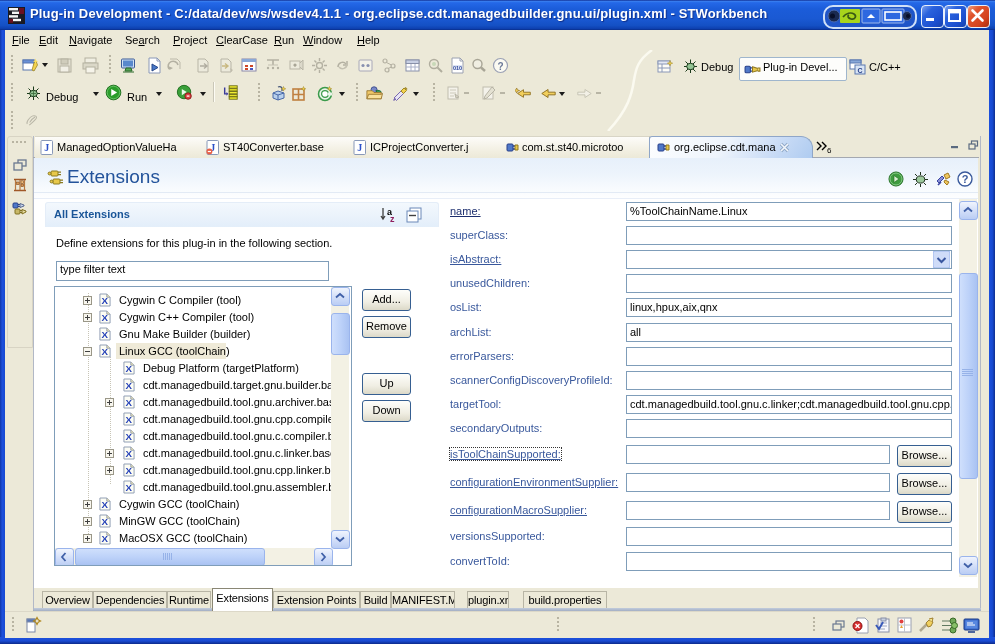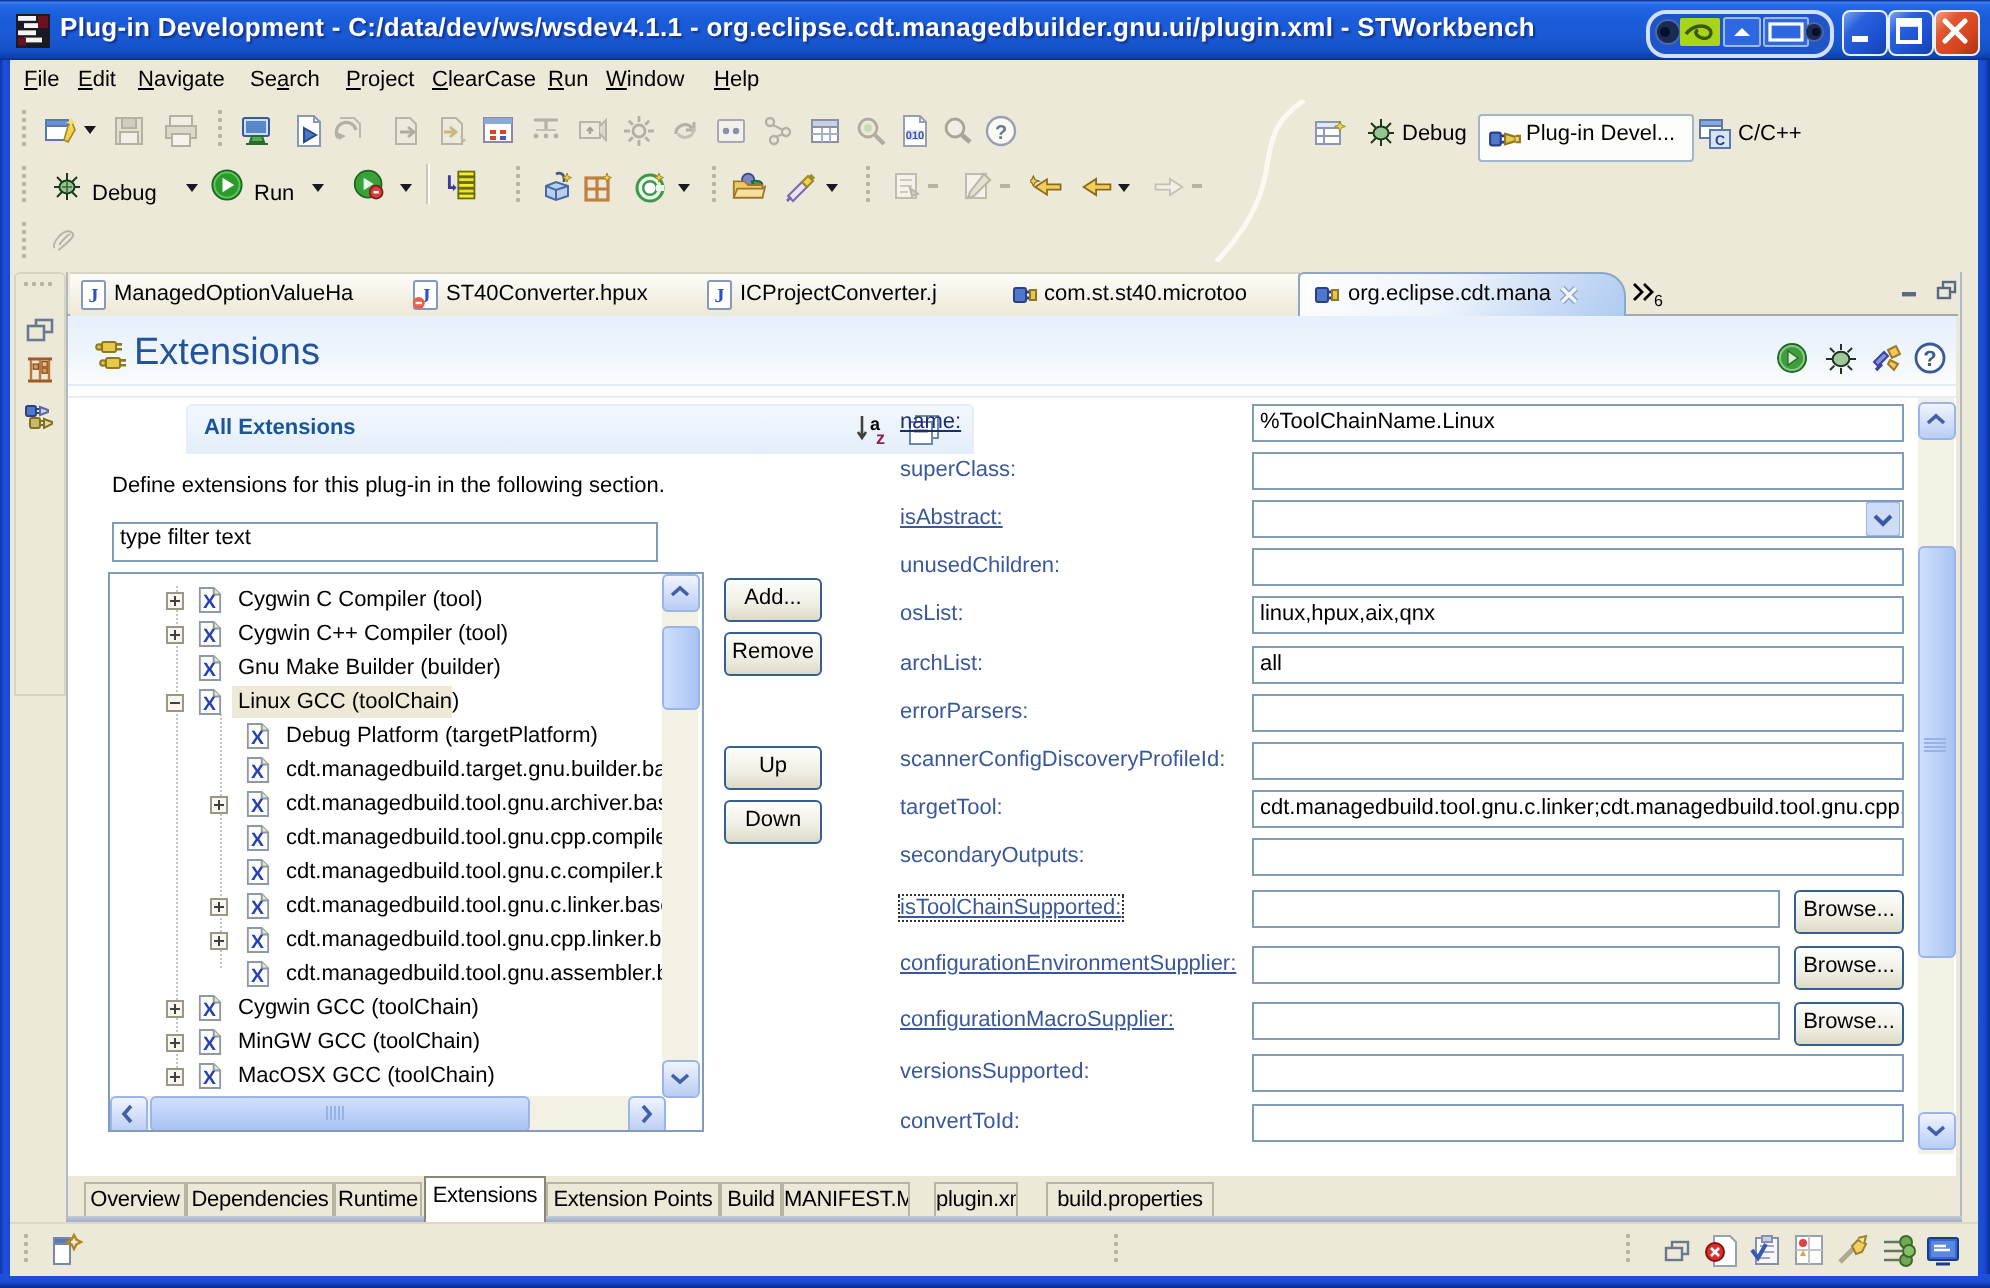--- a/index.html
+++ b/index.html
@@ -46,21 +46,21 @@
   .tabtxt{position:absolute;left:22px;top:4px;white-space:nowrap;}
   
   #formhead{left:34px;top:158px;width:944px;height:40px;
     background:linear-gradient(180deg,#e7f0fb 0%,#edf4fc 40%,#f8fbfe 78%,#fdfeff 100%);
     border-bottom:1px solid #e8eef8;}
   #formtitle{left:33px;top:8px;font-size:19px;color:#23539b;}
   
   #formbody{left:34px;top:199px;width:944px;height:389px;background:#fff;overflow:hidden;}
   
   #sechead{left:11px;top:3px;width:392px;height:24px;border:1px solid #e4edf8;border-bottom:none;border-radius:3px 3px 0 0;
-     background:linear-gradient(180deg,#f3f8fd,#e3eefa);margin-left:48px;}
+     background:linear-gradient(180deg,#f3f8fd,#e3eefa);}
   #sectitle{left:8px;top:5px;font-size:11px;font-weight:bold;color:#195598;}
   #secdesc{left:22px;top:38px;font-size:11px;color:#000;}
   #filter{left:22px;top:62px;width:265px;height:16px;border:1px solid #7f9db9;background:#fff;font-size:11px;padding:1px 3px;}
   #tree{left:20px;top:87px;width:296px;height:278px;border:1px solid #7f9db9;background:#fff;overflow:hidden;}
   .trow{position:absolute;left:0;width:276px;height:17px;font-size:11px;white-space:nowrap;}
   .trow .txt{position:absolute;top:2px;}
   .xic{position:absolute;width:12px;height:14px;}
   
   .xpbtn{position:absolute;width:47px;height:20px;border:1px solid #365f91;border-radius:3px;
      background:linear-gradient(180deg,#fefefb,#f0eee3 60%,#dcd9c8);font-size:11px;text-align:center;line-height:19px;color:#000;}
@@ -420,21 +420,21 @@
       </svg>
     <span class="tabtxt">ManagedOptionValueHa</span>
   </div>
   <div class="tab" style="left:168px;width:147px">
     <svg class="abs" style="left:5px;top:3px" width="14" height="15" viewBox="0 0 14 15">
         <rect x="1" y="0.5" width="11.5" height="14" rx="1" fill="#fff" stroke="#8898b8"></rect>
         <text x="6.8" y="11" font-size="10" font-weight="bold" fill="#2b50c8" text-anchor="middle" font-family="Liberation Serif">J</text>
         <circle cx="3.4" cy="11.5" r="3" fill="#e86048"></circle>
         <path d="M1.8 11.5h3.2" stroke="#fff" stroke-width="1.2"></path>
       </svg>
-    <span class="tabtxt">ST40Converter.hpux</span>
+    <span class="tabtxt">ST40Converter.base</span>
   </div>
   <div class="tab" style="left:315px;width:152px">
     <svg class="abs" style="left:5px;top:3px" width="14" height="15" viewBox="0 0 14 15">
         <rect x="1" y="0.5" width="11.5" height="14" rx="1" fill="#fff" stroke="#8898b8"></rect>
         <text x="6.8" y="11" font-size="10" font-weight="bold" fill="#2b50c8" text-anchor="middle" font-family="Liberation Serif">J</text>
       </svg>
     <span class="tabtxt">ICProjectConverter.j</span>
   </div>
   <div class="tab" style="left:467px;width:149px">
     <svg class="abs" style="left:5px;top:3px" width="15" height="15" viewBox="0 0 15 15">

